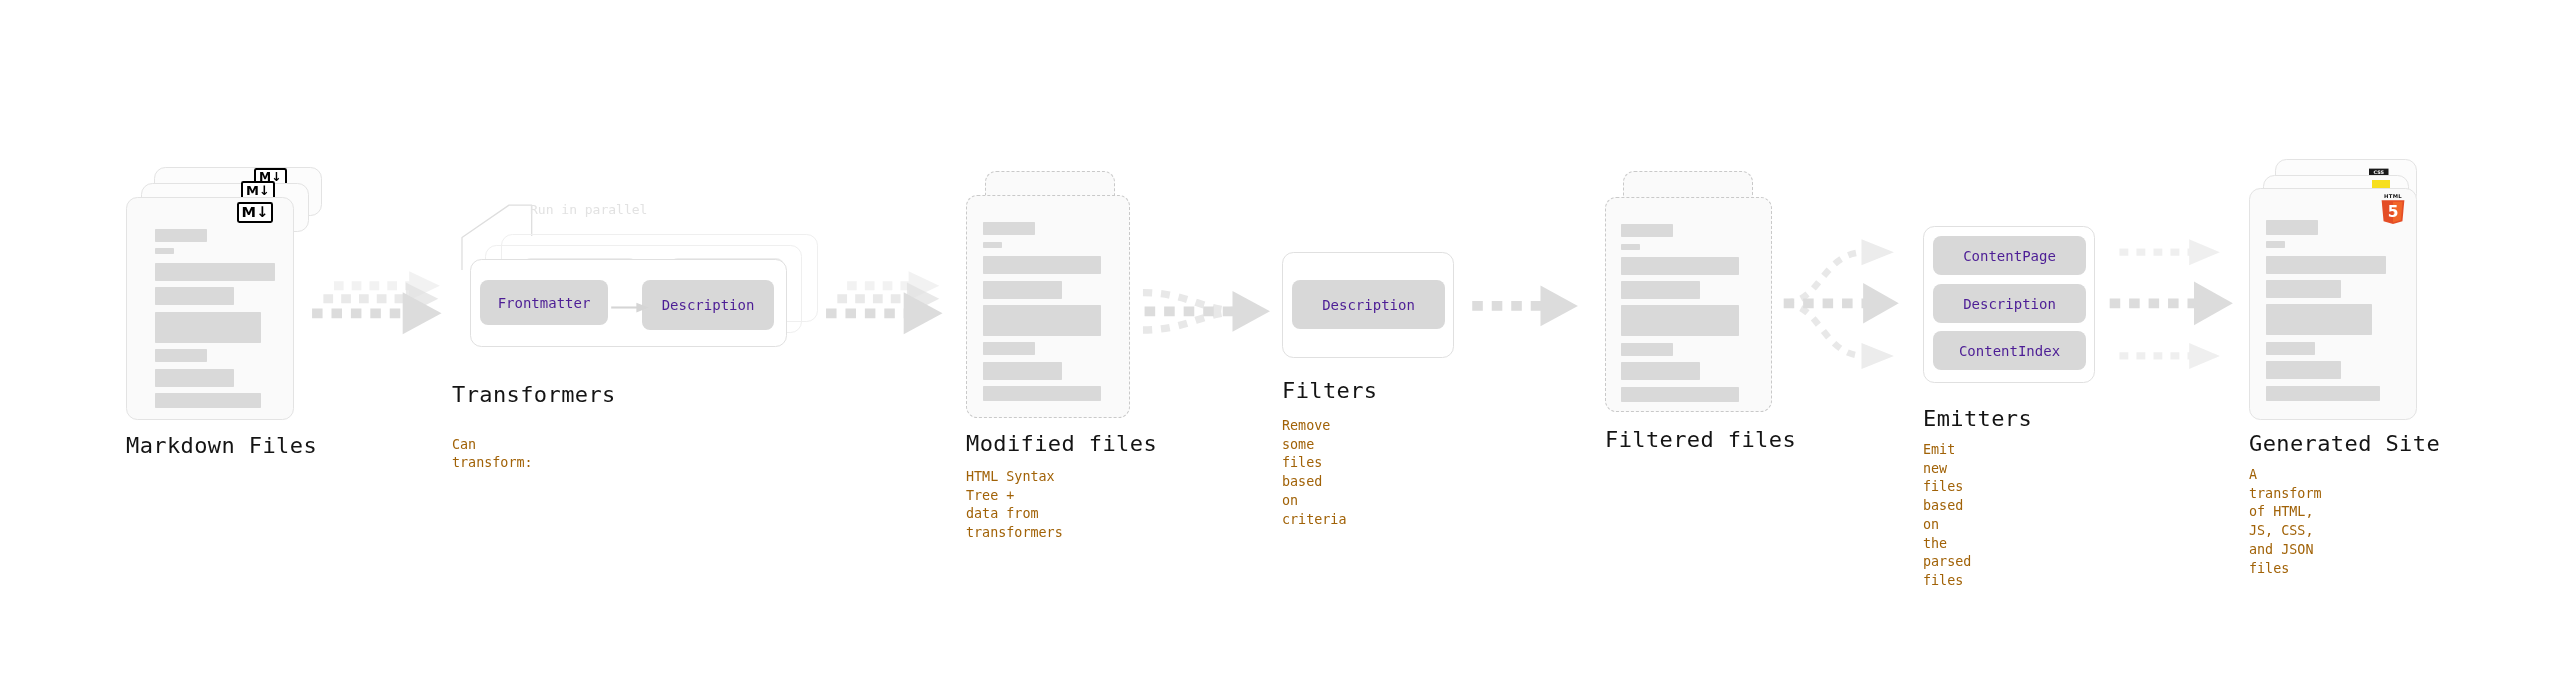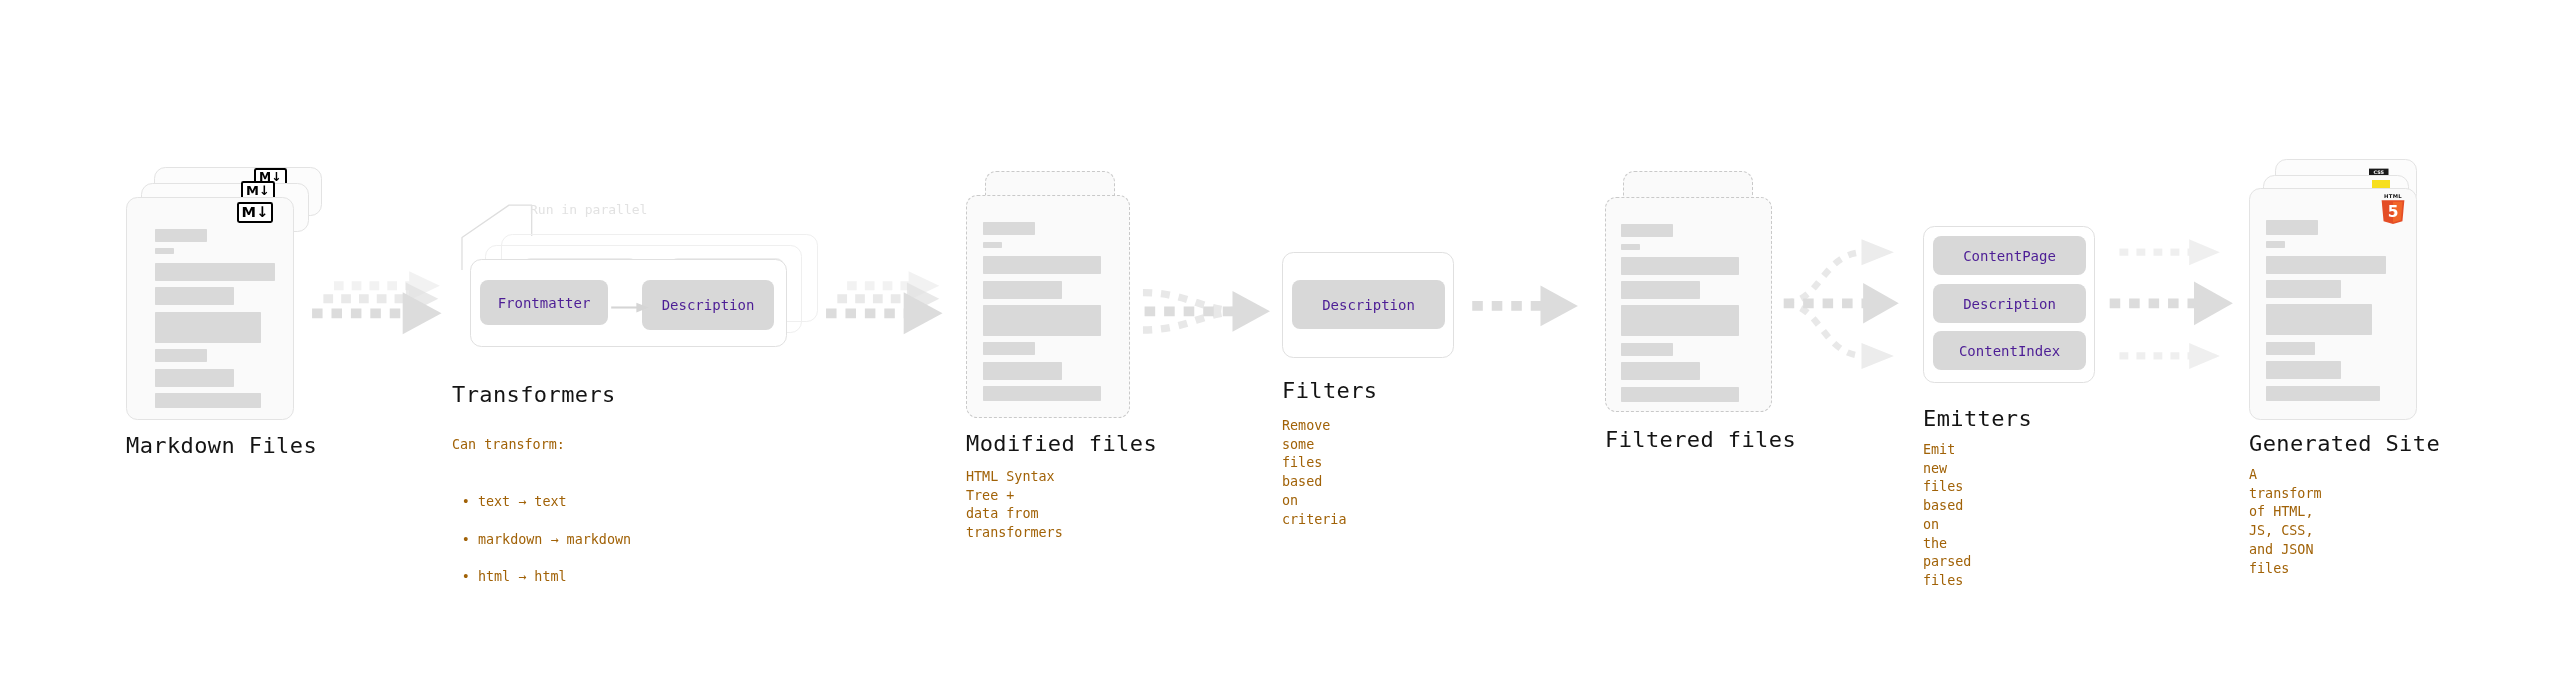--- a/index.html
+++ b/index.html
@@ -201,31 +201,20 @@
 
     <svg class="abs" style="left:611px;top:301px;" width="41" height="13" viewBox="0 0 50 16">
       <line x1="0" y1="8" x2="33" y2="8" stroke="#d5d5d5" stroke-width="2.6"></line>
       <polygon points="31,2 46,8 31,14" fill="#d5d5d5"></polygon>
     </svg>
 
     <div class="stage-title abs" style="left:452px;top:382px;">Transformers</div>
 
     <div class="stage-desc abs" style="left:452px;top:417px;">
       <div>Can transform:</div>
-      <ul class="bullet-list" style="margin-top:1.6px;">
-        <li style="text-indent:9.8px;">
-          •&nbsp;<span>text → text</span>
-        </li>
-        <li style="text-indent:9.8px;">
-          •&nbsp;<span>markdown → markdown</span>
-        </li>
-        <li style="text-indent:9.8px;">
-          •&nbsp;<span>html → html</span>
-        </li>
-      </ul>
     </div>
   </div>
 
   <div class="abs" style="left:821px;top:268px;">
     <svg width="146" height="89" viewBox="0 0 180 110">
       <g opacity="0.45">
         <line x1="32" y1="22" x2="112" y2="22" stroke="#e3e3e3" stroke-width="11" stroke-dasharray="12 10"></line>
         <polygon points="108,4 146,22 108,40" fill="#e3e3e3"></polygon>
       </g>
       <g opacity="0.7">

